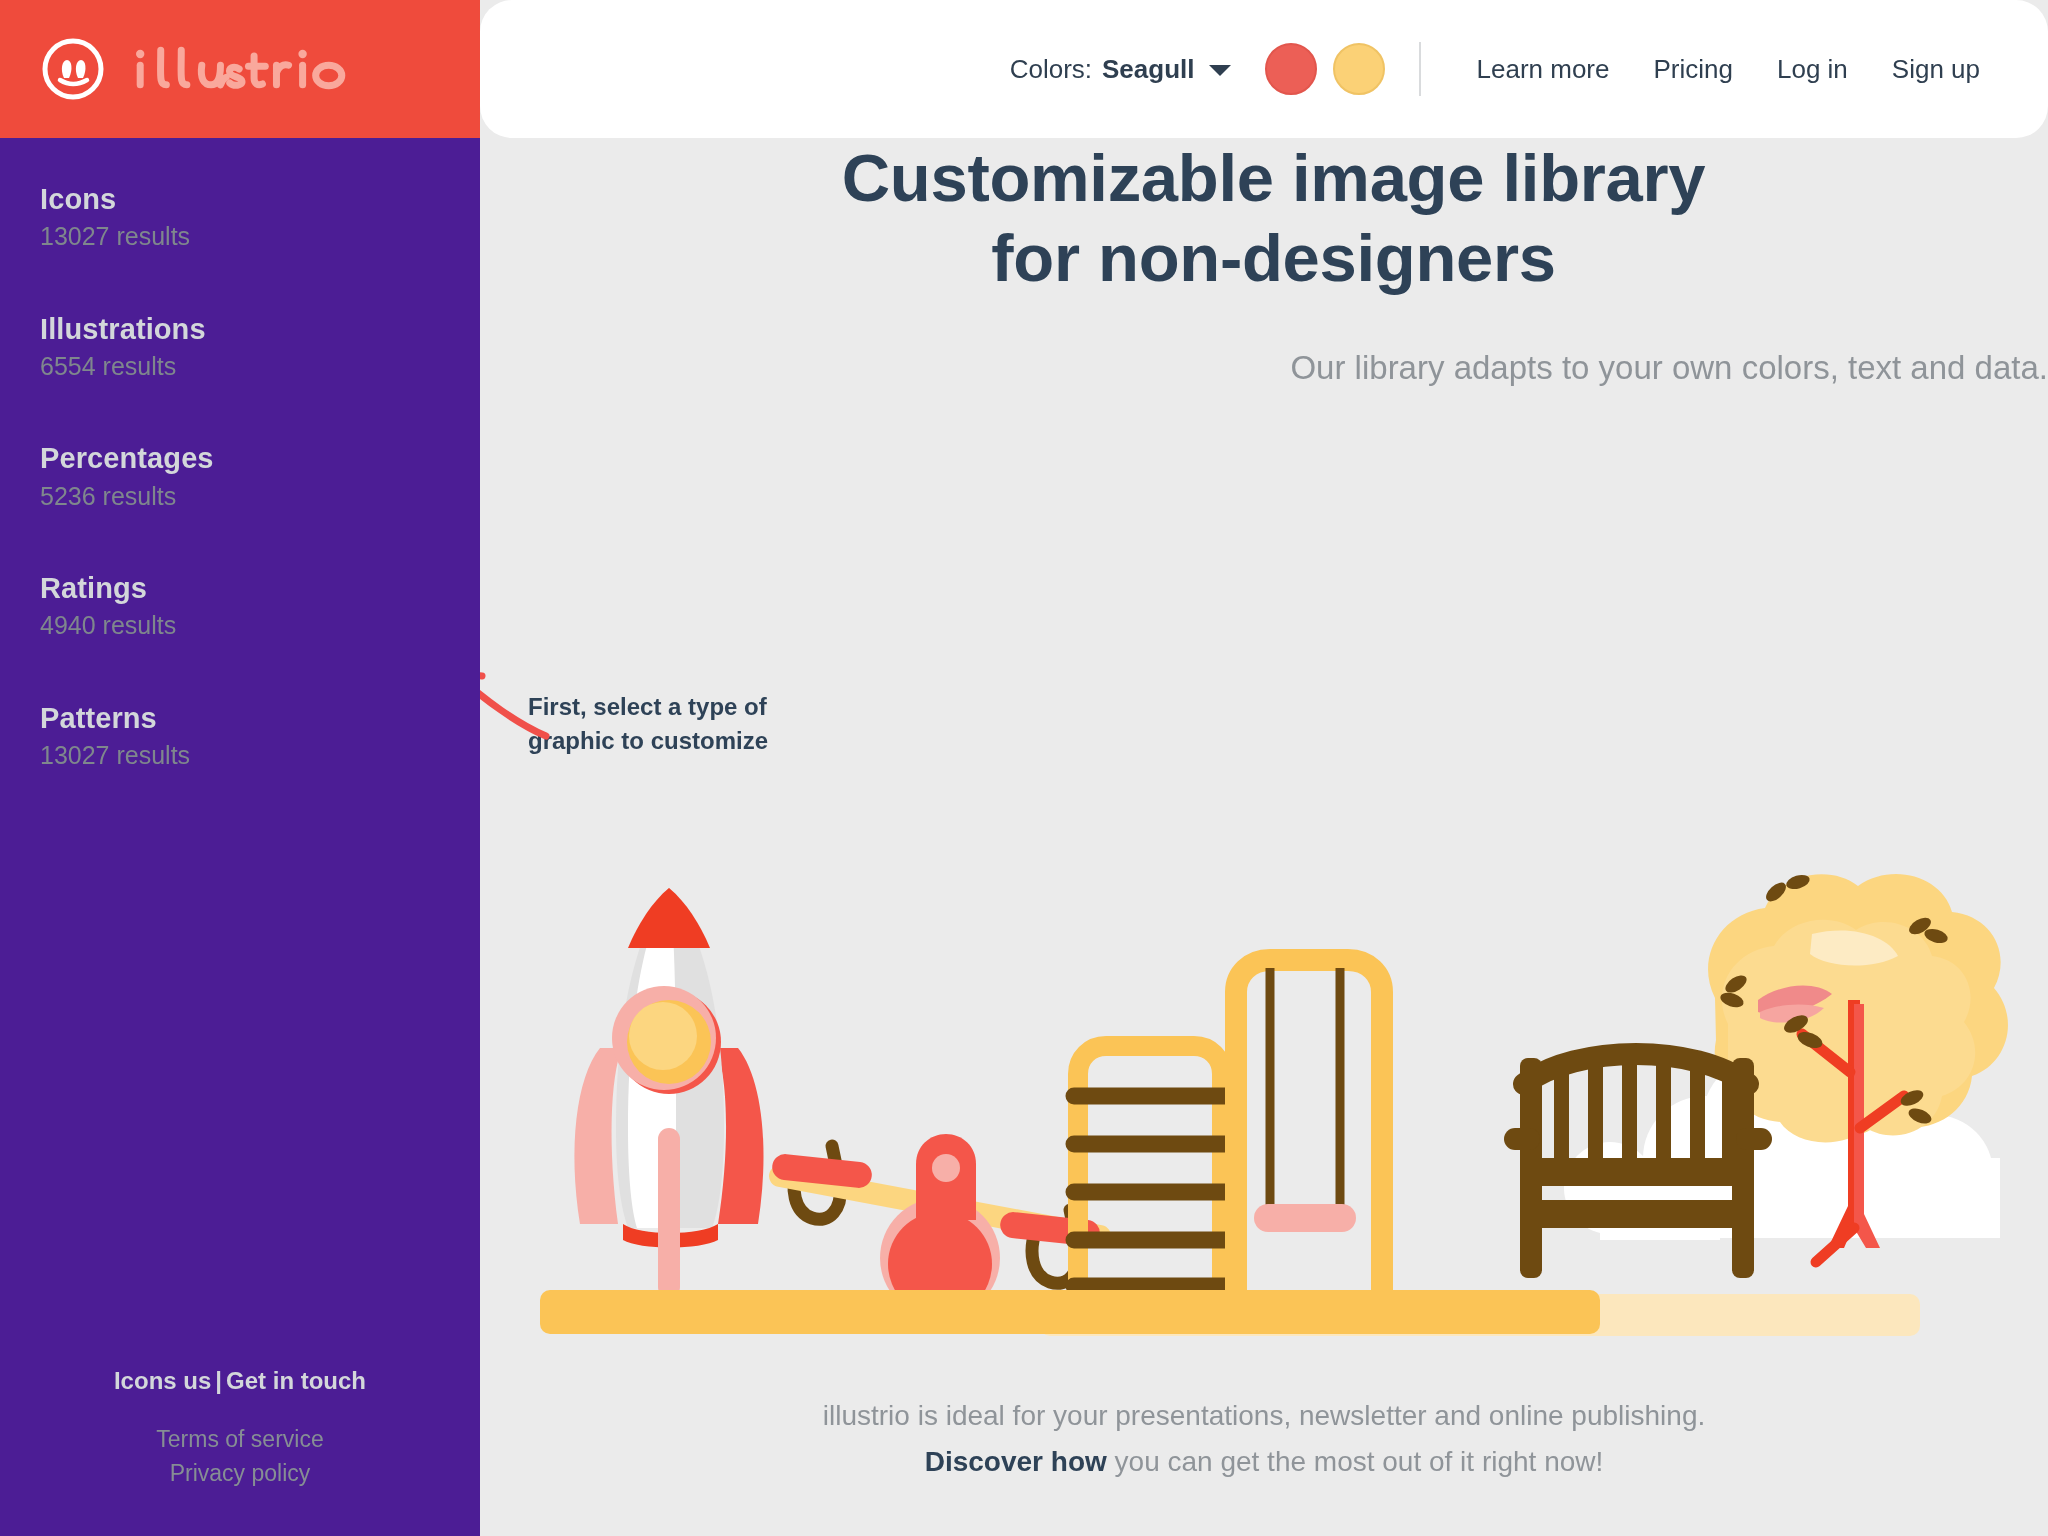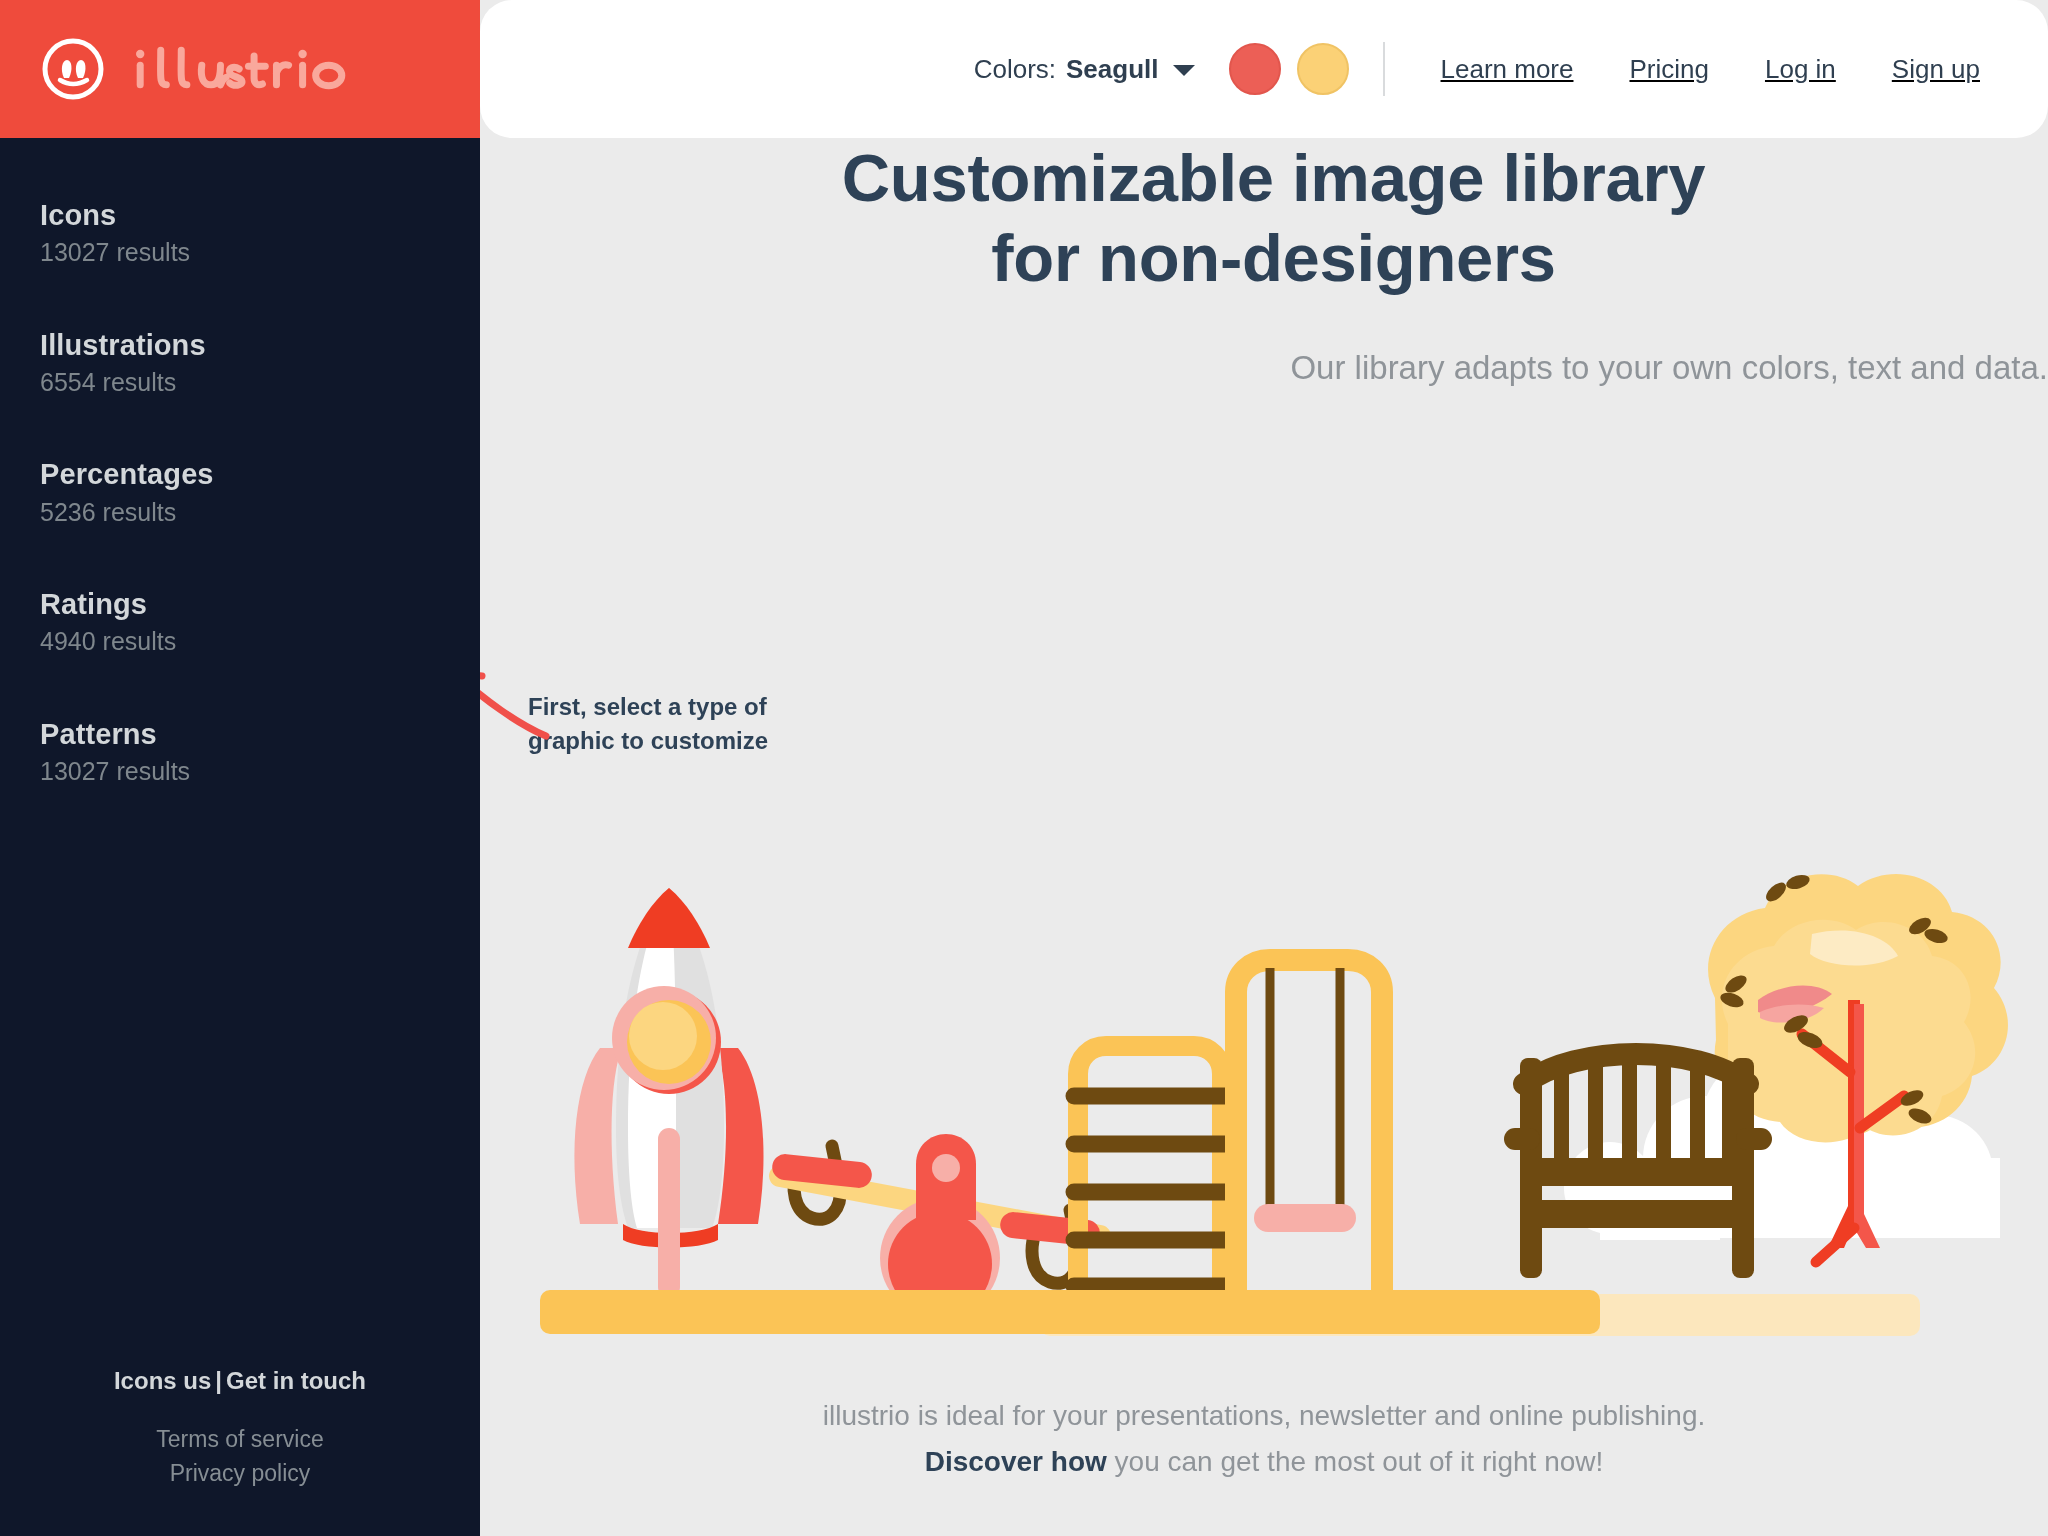--- a/index.html
+++ b/index.html
@@ -30,33 +30,33 @@
   .colors-label { font-weight: 400; }
   .colors-value { font-weight: 700; }
   .caret { width: 0; height: 0; border-left: 11px solid transparent;
            border-right: 11px solid transparent; border-top: 11px solid #2f3f50;
            margin-left: 4px; margin-top: 3px; }
   .swatches { display: flex; gap: 16px; align-items: center; margin-right: 34px; }
   .swatch { width: 52px; height: 52px; border-radius: 50%; cursor: pointer; }
   .swatch.red { background: #ec5f56; border: 2px solid #e2564d; }
   .swatch.yellow { background: #fbd176; border: 2px solid #f0c364; }
   .nav-divider { width: 2px; height: 54px; background: #d9dbdd; margin-right: 34px; }
-  .nav-links { display: flex; align-items: flex-start; gap: 12px; text-decoration: underline; }
+  .nav-links { display: flex; align-items: flex-start; gap: 0; }
   .nav-link {
     font-size: 26px; color: #2f3f50; text-decoration: none;
     padding: 8px 22px; cursor: pointer; white-space: nowrap;
   }
 
   
   .body-wrap { flex: 1; display: flex; min-height: 0; }
 
   
   .sidebar {
-    width: 480px; flex: 0 0 480px; background: #0f172a;
-    display: flex; flex-direction: column; padding: 60px 0 38px 0;
+    width: 480px; flex: 0 0 480px; background: #4c1d95;
+    display: flex; flex-direction: column; padding: 44px 0 38px 0;
     position: relative;
   }
   .side-items { flex: 1; }
   .side-item { padding: 0 0 0 40px; margin-bottom: 56px; cursor: pointer; }
   .side-item-label {
     font-size: 29px; font-weight: 700; color: #d3d7da; line-height: 1.18;
     letter-spacing: .1px;
   }
   .side-item-count { font-size: 25px; color: #7f878d; line-height: 1.5; margin-top: 2px; }
 

